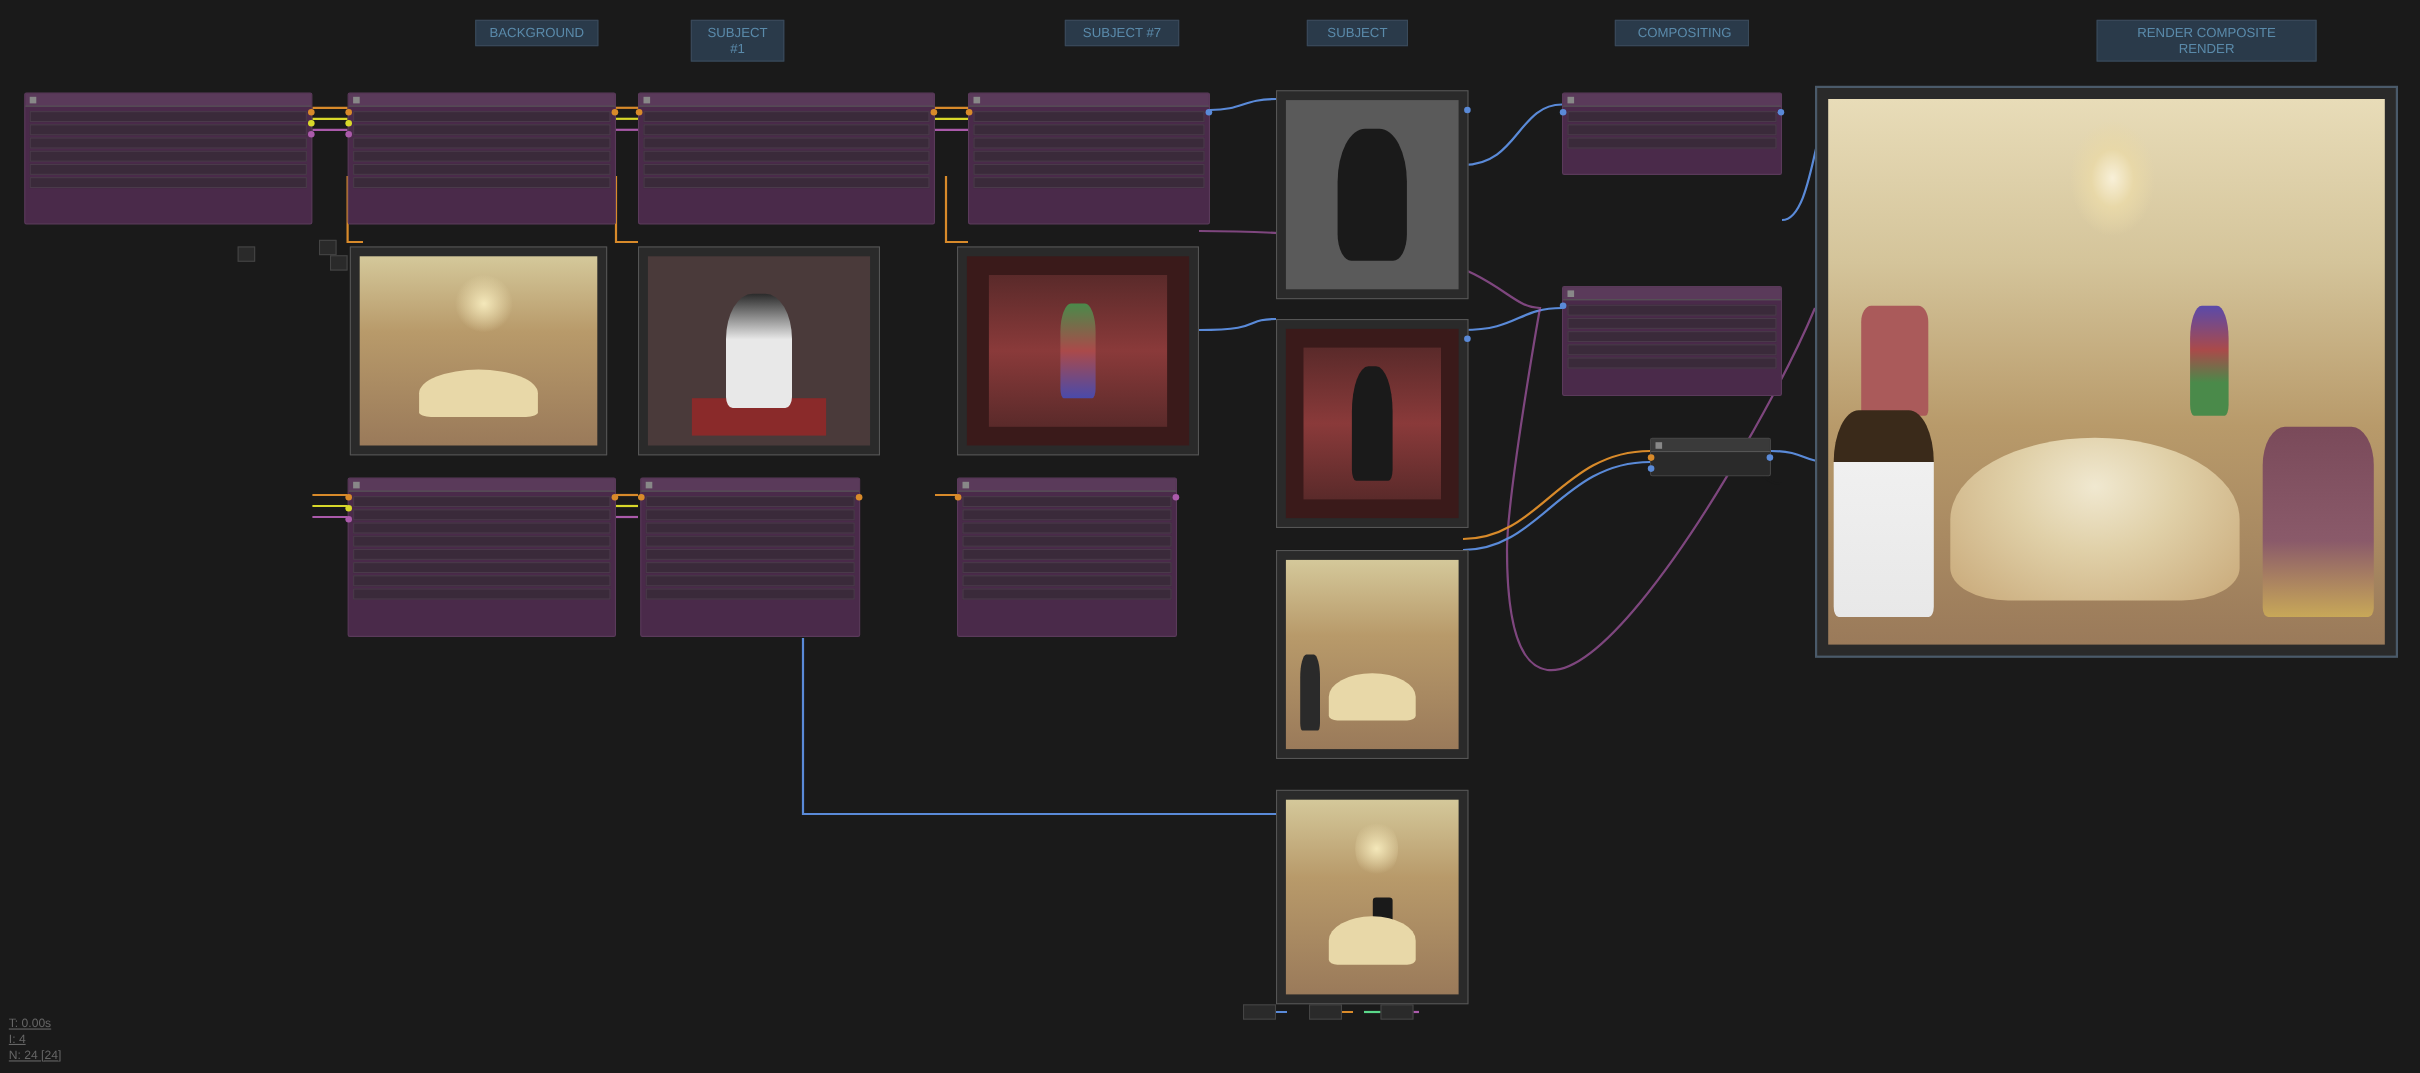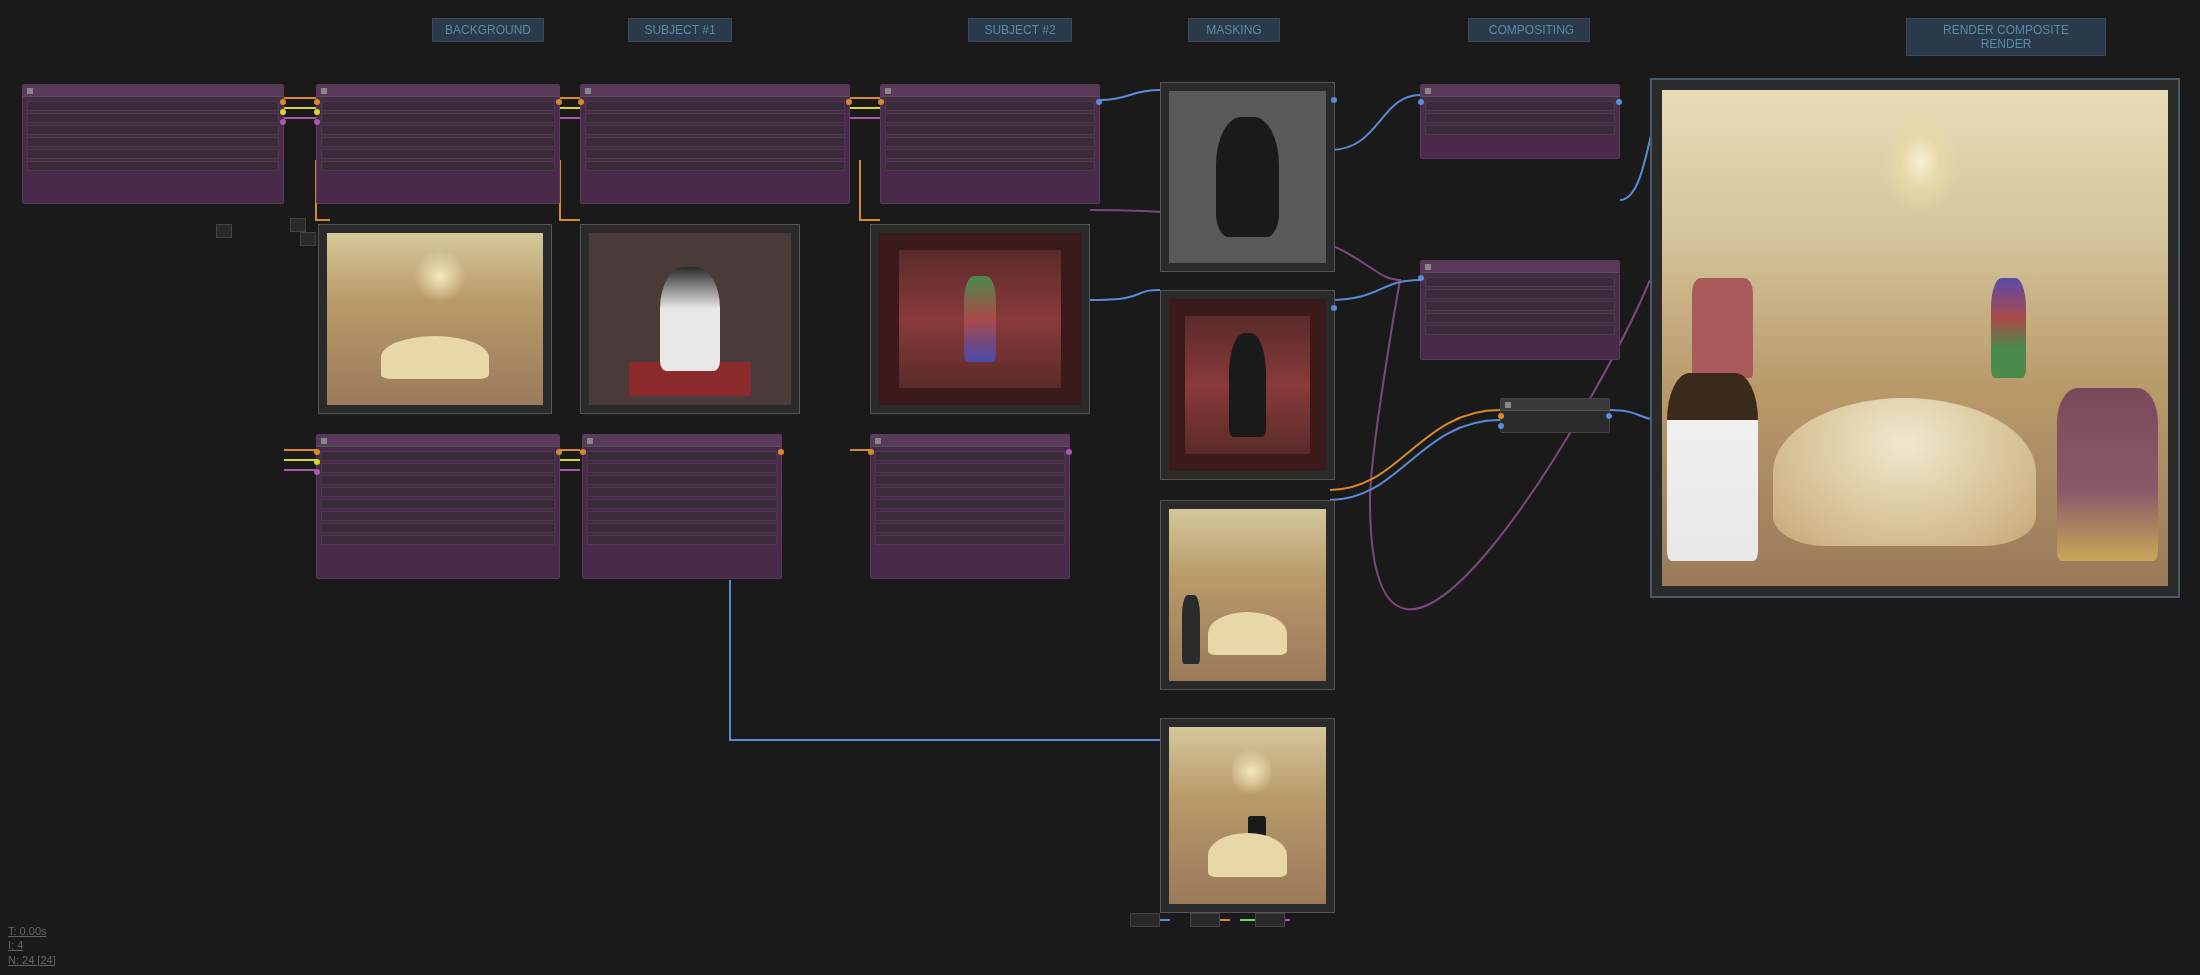--- a/index.html
+++ b/index.html
@@ -316,23 +316,23 @@
     width: 30px;
     height: 14px;
   }
 </style>
 </head>
 <body>
 
 <div class="canvas">
 
   <div class="section-label" style="left:432px; top:18px; width:112px;">BACKGROUND</div>
-  <div class="section-label" style="left:628px; top:18px; width:104px;">SUBJECT #1</div>
-  <div class="section-label" style="left:968px; top:18px; width:104px;">SUBJECT #2</div>
-  <div class="section-label" style="left:1188px; top:18px; width:92px;">MASKING</div>
+  <div class="section-label" style="left:628px; top:18px; width:85px;">SUBJECT #1</div>
+  <div class="section-label" style="left:968px; top:18px; width:104px;">SUBJECT #7</div>
+  <div class="section-label" style="left:1188px; top:18px; width:92px;">SUBJECT</div>
   <div class="section-label" style="left:1468px; top:18px; width:122px;padding-left:17px;">COMPOSITING</div>
   <div class="section-label" style="left:1906px; top:18px; width:200px;">RENDER COMPOSITE RENDER</div>
 
   <svg class="wires" width="2200" height="975">
 
     <path d="M 284 98 L 316 98" stroke="#d88a2a" stroke-width="2" fill="none"></path>
     <path d="M 284 108 L 316 108" stroke="#d8d82a" stroke-width="2" fill="none"></path>
     <path d="M 284 118 L 316 118" stroke="#aa5aaa" stroke-width="2" fill="none"></path>
     <path d="M 560 98 L 580 98" stroke="#d88a2a" stroke-width="2" fill="none"></path>
     <path d="M 560 108 L 580 108" stroke="#d8d82a" stroke-width="2" fill="none"></path>

